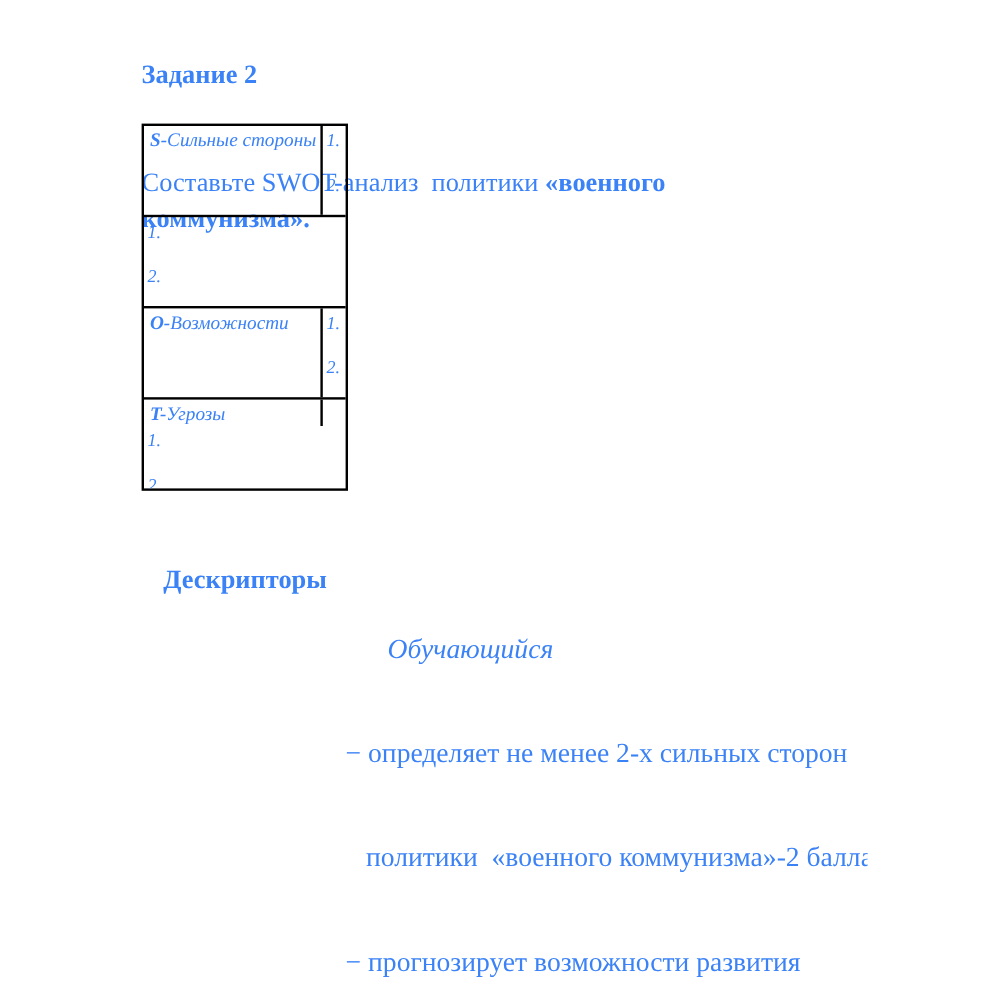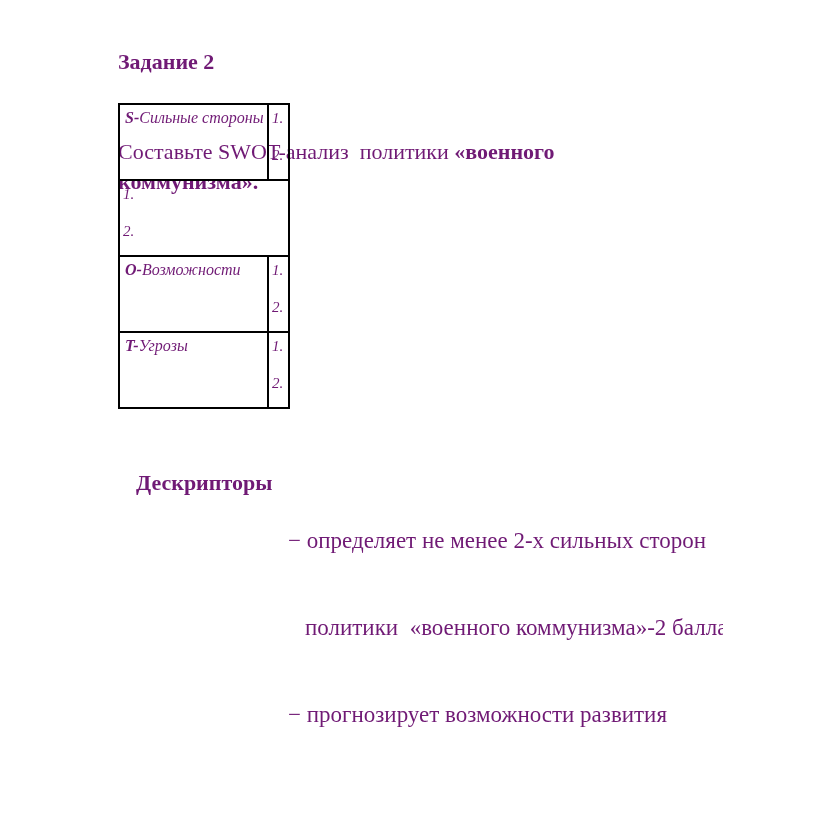--- a/index.html
+++ b/index.html
@@ -3,21 +3,21 @@
 <meta charset="utf-8">
 <style>
   html, body { margin: 0; padding: 0; }
   .page {
     position: relative;
     width: 723px;
     height: 828px;
     background: #ffffff;
     overflow: hidden;
     font-family: "Liberation Serif", serif;
-    color: #701a75;
+    color: #3b82f6;
   }
 
   
   .heading {
     position: absolute;
     left: 118px;
     top: -13px;
     width: 512px;
     font-size: 22px;
     line-height: 30px;
@@ -32,21 +32,21 @@
     left: 118px;
     top: 103px;
     width: 168px;
     border: 2px solid #000;
   }
   .swot-row {
     display: flex;
     height: 74px;
     border-bottom: 2px solid #000;
   }
-  .swot-row:last-child { border-bottom: none; }
+  .swot-row:last-child { border-bottom: none; flex-direction: column; }
   .swot-label {
     width: 149px;
     border-right: 2px solid #000;
     font-style: italic;
     font-size: 16px;
     padding: 4px 16px 0 5px;
     white-space: nowrap;
     overflow: hidden;
     box-sizing: border-box;
   }
@@ -129,20 +129,21 @@
       <div class="swot-nums">
         <div class="n1">1.</div>
         <div class="n2">2.</div>
       </div>
     </div>
   </div>
 
   <div class="descriptors-label">Дескрипторы</div>
 
   <div class="desc-body">
+    <div class="desc-student">Обучающийся</div>
     <div class="line dash">− определяет не менее 2-х сильных сторон</div>
     <div class="line flush">политики  «военного коммунизма»-2 балла</div>
     <div class="line dash">− прогнозирует возможности развития</div>
     
     
     
     
     
     
     

